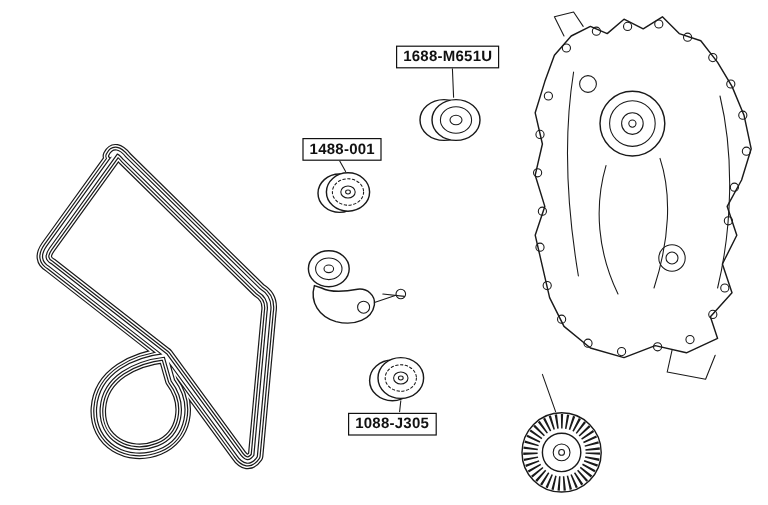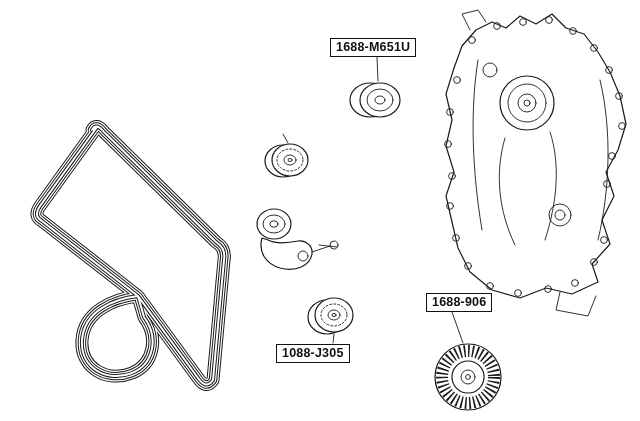--- a/index.html
+++ b/index.html
@@ -137,18 +137,18 @@
       <line class="ink-thin" x1="377" y1="57" x2="378" y2="81"></line>
       <line class="ink-thin" x1="283" y1="134" x2="288" y2="143"></line>
       <line class="ink-thin" x1="337" y1="247" x2="319" y2="245"></line>
       <line class="ink-thin" x1="333" y1="343" x2="334" y2="334"></line>
       <line class="ink-thin" x1="452" y1="312" x2="463" y2="343"></line>
     </g>
   </svg>
 
   <div class="part-label" style="left:330px;top:38px;">1688-M651U</div>
 
+  <div class="part-label" style="left:252px;top:115px;">1488-001</div>
 
 
-  <div class="part-label" style="left:276px;top:344px;">1088-J305</div>
+  <div class="part-label" style="left:290px;top:344px;">1088-J305</div>
 
-  <div class="part-label" style="left:426px;top:293px;">1688-906</div>
 </div>
 
 </body></html>

